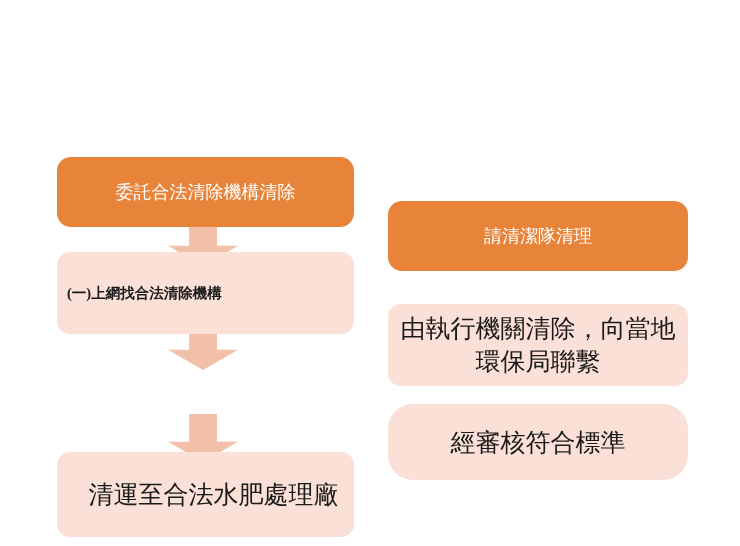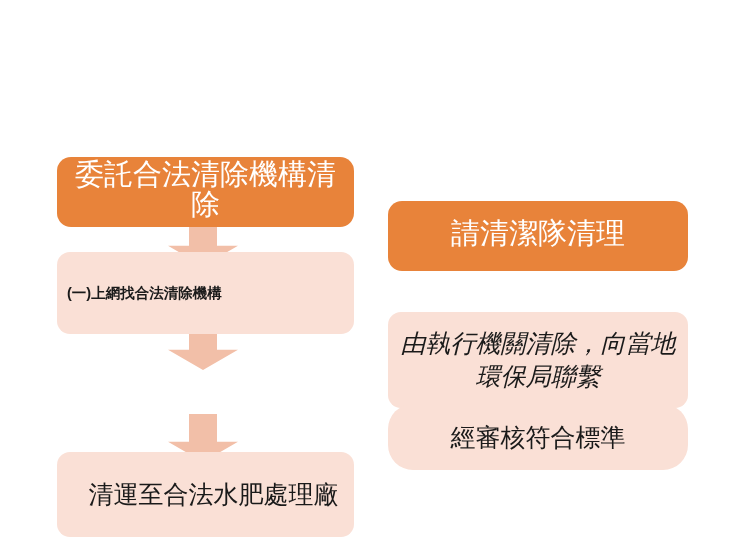--- a/index.html
+++ b/index.html
@@ -54,24 +54,24 @@
     box-sizing: border-box;
   }
 
   
   .node.header {
     background: #e8833a;
     border-radius: 14px;
   }
   .node.header .node-text {
     color: #ffffff;
-    font-size: 29px;
+    font-size: 18px;
     line-height: 30px;
     font-weight: normal;
-    font-family: Liberation Mono, monospace;
+    font-family: Liberation Sans, sans-serif;
   }
 
   
   .node.step {
     background: #fae0d6;
     border-radius: 13px;
   }
   .node.step .node-text {
     color: #1a1a1a;
     font-size: 25px;
@@ -83,21 +83,21 @@
   .node.step.list {
     align-items: center;
     justify-content: flex-start;
   }
   .node.step.list .node-text {
     text-align: left;
     padding: 0 10px;
     font-size: 14.5px;
     line-height: 21px;
     font-weight: bold;
-    font-family: Liberation Sans, sans-serif;
+    font-family: Liberation Serif, serif;
   }
   .node.step.list .line {
     display: block;
   }
 
   
   .arrow {
     position: absolute;
     background: #f2bfa8;
     z-index: 1;
@@ -134,26 +134,26 @@
   <div class="node step col-left" style="top:452px; height:85px;padding-left:16px;">
     <span class="node-text">清運至合法水肥處理廠</span>
   </div>
 
   <div class="node header col-right" style="top:157px; height:70px;">
     <span class="node-text">請清潔隊清理</span>
   </div>
 
   <div class="arrow" style="left:503px; top:218px; width:70px; height:48px;"></div>
 
-  <div class="node step col-right" style="top:268px; height:96px;font-style:italic;">
+  <div class="node step col-right" style="top:260px; height:82px;">
     <span class="node-text">由執行機關清除，向當地環保局聯繫</span>
   </div>
 
   <div class="arrow" style="left:503px; top:322px; width:70px; height:48px;"></div>
 
-  <div class="node step col-right" style="top:360px; height:66px;border-radius:25px;">
+  <div class="node step col-right" style="top:360px; height:76px;border-radius:25px;">
     <span class="node-text">經審核符合標準</span>
   </div>
 
   <div class="arrow" style="left:503px; top:414px; width:70px; height:48px;"></div>
 
 
 </div>
 
 </body></html>

